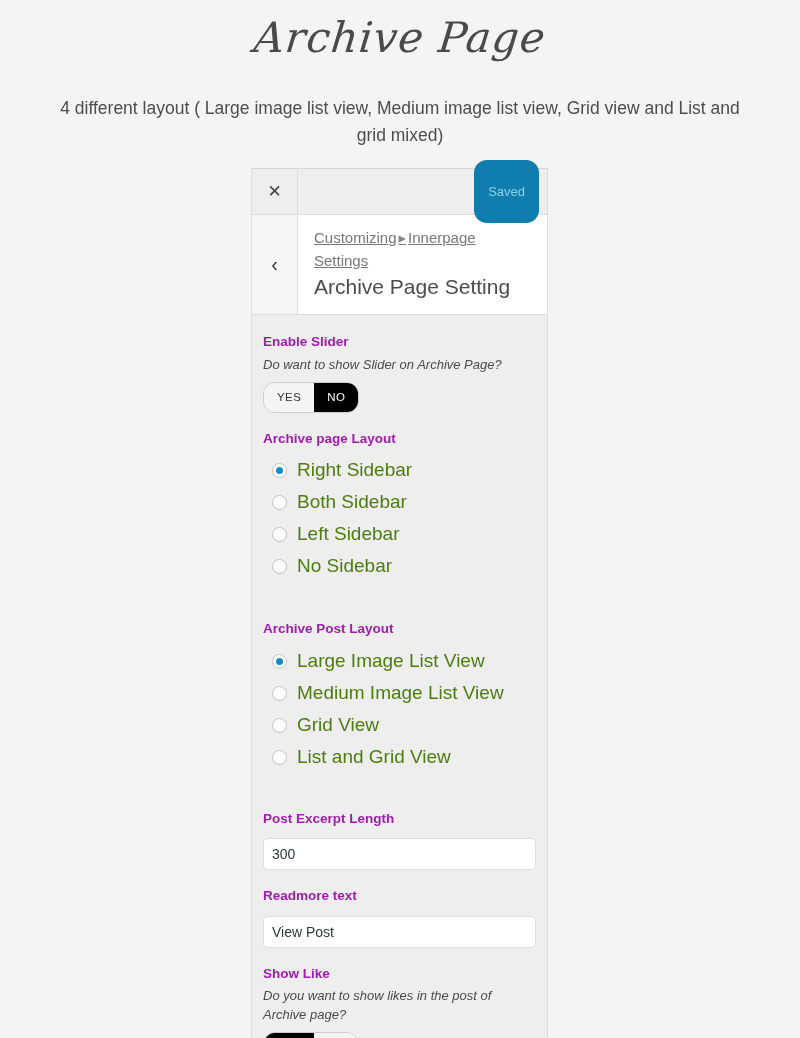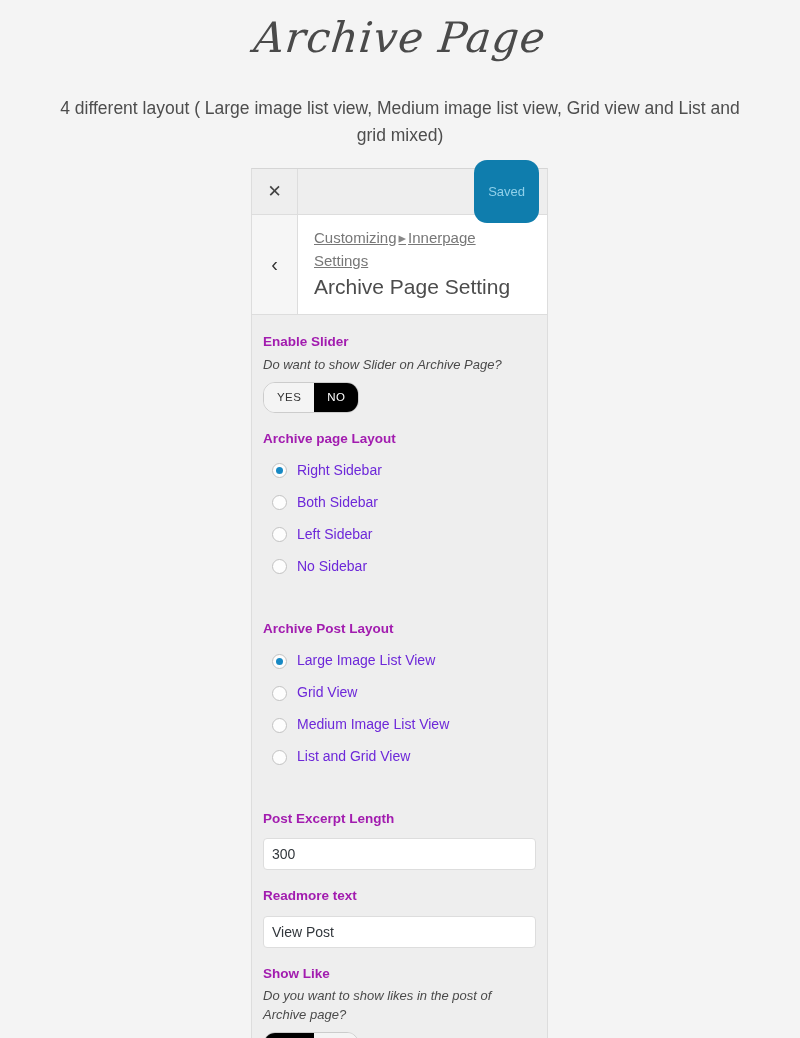--- a/index.html
+++ b/index.html
@@ -204,22 +204,22 @@
     content: "";
     position: absolute;
     left: 3px;
     top: 3px;
     width: 7px;
     height: 7px;
     border-radius: 50%;
     background: #1789c4;
   }
   .radio-label {
-    font-size: 14px;
-    color: #6d28d9;
+    font-size: 19px;
+    color: #4d7c0f;
     line-height: 1.4;
   }
 
   .gap-lg { height: 20px; }
 
   
   .ctl-input {
     width: 100%;
     box-sizing: border-box;
     background: #ffffff;
@@ -297,25 +297,25 @@
 
     <div class="ctl">
       <div class="ctl-title">Archive Post Layout</div>
       <div class="radio-list">
         <div class="radio-row sel">
           <span class="radio-mark"></span>
           <span class="radio-label">Large Image List View</span>
         </div>
         <div class="radio-row">
           <span class="radio-mark"></span>
+          <span class="radio-label">Medium Image List View</span>
+        </div>
+        <div class="radio-row">
+          <span class="radio-mark"></span>
           <span class="radio-label">Grid View</span>
-        </div>
-        <div class="radio-row">
-          <span class="radio-mark"></span>
-          <span class="radio-label">Medium Image List View</span>
         </div>
         <div class="radio-row">
           <span class="radio-mark"></span>
           <span class="radio-label">List and Grid View</span>
         </div>
       </div>
     </div>
 
     <div class="gap-lg"></div>
 

